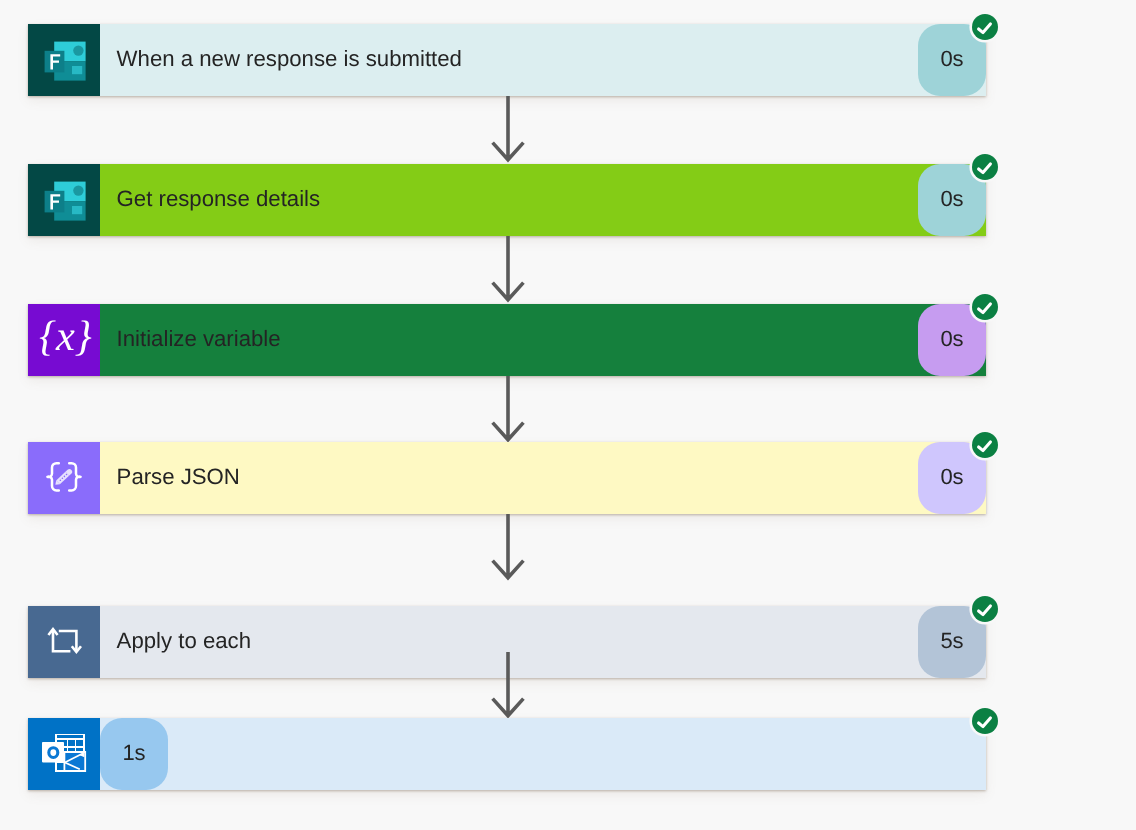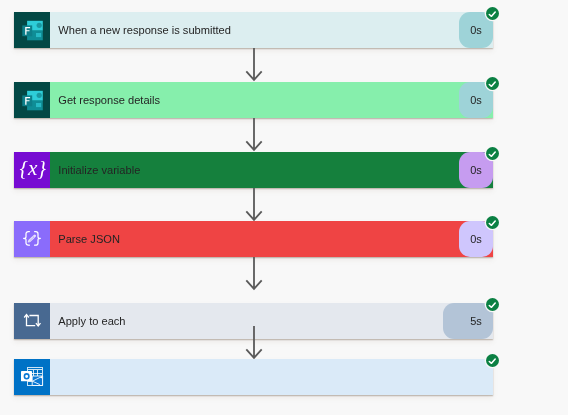--- a/index.html
+++ b/index.html
@@ -110,21 +110,21 @@
       <svg width="13" height="13">
           <use href="#ico-check-icon"></use>
         </svg>
     </div>
   </div>
   <div class="conn c1">
     <svg width="24" height="34">
         <use href="#ico-down-arrow-icon"></use>
       </svg>
   </div>
-  <div class="step r2" style="background: #86efac; text-align: center;">
+  <div class="step r2" style="background: #84cc16; text-align: center;">
     <div class="icon" style="background: rgb(3, 72, 69);">
       <svg width="36" height="36">
           <use href="#ico-microsoft-forms-icon"></use>
         </svg>
     </div>
     <div class="title">Get response details</div>
     <div class="dur" style="background: rgb(158, 211, 216);">0s</div>
     <div class="badge" title="Succeeded" style="background: rgb(11, 128, 67);">
       <svg width="13" height="13">
           <use href="#ico-check-icon"></use>
@@ -148,21 +148,21 @@
       <svg width="13" height="13">
           <use href="#ico-check-icon"></use>
         </svg>
     </div>
   </div>
   <div class="conn c3">
     <svg width="24" height="34">
         <use href="#ico-down-arrow-icon"></use>
       </svg>
   </div>
-  <div class="step r4" style="background: #ef4444;">
+  <div class="step r4" style="background: #fef9c3;">
     <div class="icon" style="background: rgb(138, 108, 251);">
       <svg width="36" height="36">
           <use href="#ico-parse-json-icon"></use>
         </svg>
     </div>
     <div class="title">Parse JSON</div>
     <div class="dur" style="background: rgb(207, 198, 253);">0s</div>
     <div class="badge" title="Succeeded" style="background: rgb(11, 128, 67);">
       <svg width="13" height="13">
           <use href="#ico-check-icon"></use>
@@ -174,37 +174,38 @@
         <use href="#ico-down-arrow-icon"></use>
       </svg>
   </div>
   <div class="step r5" style="background: rgb(228, 232, 238);">
     <div class="icon" style="background: rgb(72, 105, 145);">
       <svg width="36" height="36">
           <use href="#ico-loop-icon"></use>
         </svg>
     </div>
     <div class="title">Apply to each</div>
-    <div class="dur" style="background: rgb(179, 196, 215); padding-left: 16px;">5s</div>
+    <div class="dur" style="background: rgb(179, 196, 215);">5s</div>
     <div class="badge" title="Succeeded" style="background: rgb(11, 128, 67);">
       <svg width="13" height="13">
           <use href="#ico-check-icon"></use>
         </svg>
     </div>
   </div>
   <div class="conn c5">
     <svg width="24" height="34">
         <use href="#ico-down-arrow-icon"></use>
       </svg>
   </div>
   <div class="step r6" style="background: rgb(218, 234, 248);">
     <div class="icon" style="background: rgb(0, 114, 198);">
       <svg width="36" height="36">
           <use href="#ico-outlook-icon"></use>
         </svg>
     </div>
+    <div class="dur" style="background: rgb(151, 200, 239);">1s</div>
     <div class="badge" title="Succeeded" style="background: rgb(11, 128, 67);">
       <svg width="13" height="13">
           <use href="#ico-check-icon"></use>
         </svg>
     </div>
   </div>
 </div>
 
 </body></html>

